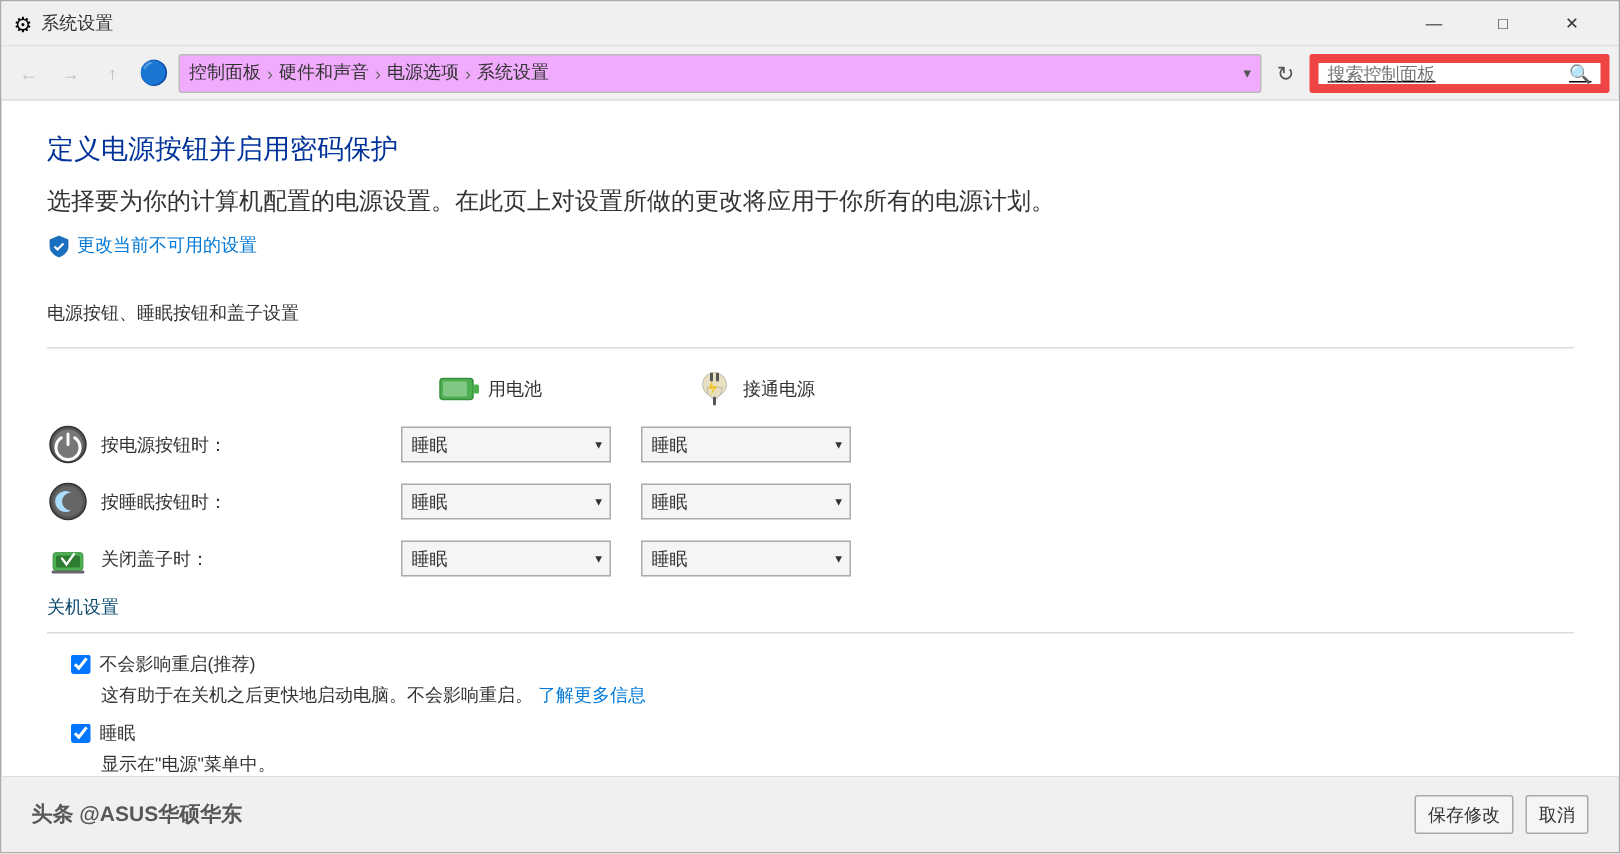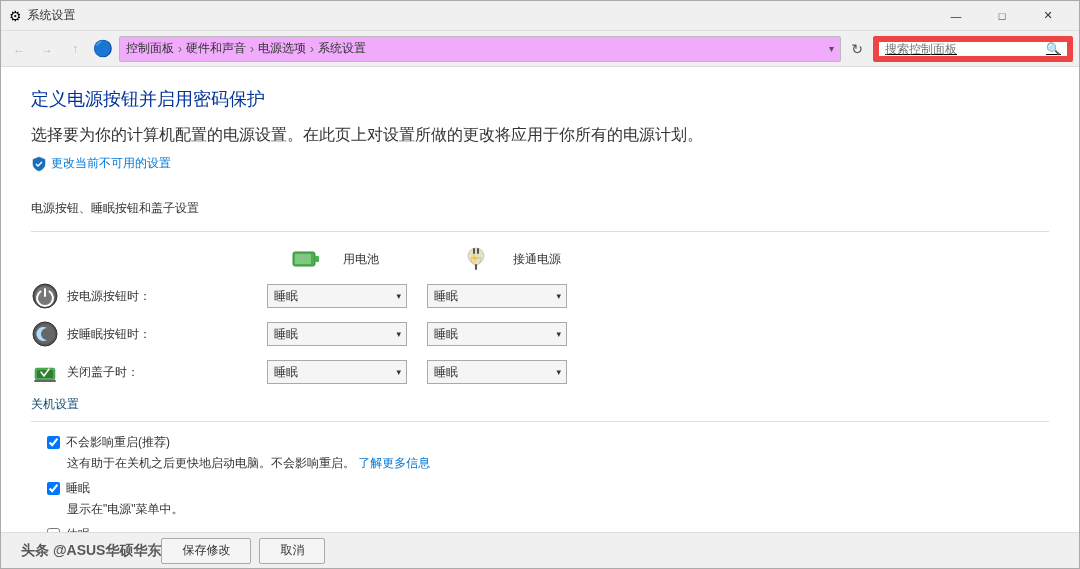--- a/index.html
+++ b/index.html
@@ -188,21 +188,21 @@
       display: flex;
       align-items: center;
       margin-bottom: 8px;
       padding-left: 260px;
       gap: 60px;
     }
 
     .power-header-item {
       display: flex;
       align-items: center;
-      gap: 22px;
+      gap: 4px;
       min-width: 110px;
     }
 
     .power-header-label {
       font-size: 12px;
       color: #333;
     }
 
     .power-row {
       display: flex;
@@ -282,44 +282,44 @@
     }
 
     .info-link {
       color: #0078d7;
       cursor: pointer;
       text-decoration: none;
     }
 
     
     .footer {
-      height: 36px;
+      height: 51px;
       background: #f0f0f0;
       border-top: 1px solid #ddd;
       display: flex;
       align-items: center;
-      justify-content: flex-start;
+      justify-content: space-between;
       padding: 0 20px;
     }
 
     .watermark {
       font-size: 14px;
       color: #333;
       font-weight: bold;
       opacity: 0.8;
     }
 
     .footer-buttons {
       display: flex;
       gap: 8px;
     }
 
     .footer-btn {
       height: 26px;
-      padding: 0 20px;
+      padding: 0 8px;
       border: 1px solid #aaa;
       background: #f5f5f5;
       font-size: 12px;
       color: #333;
       cursor: pointer;
       border-radius: 2px;
     }
 
     
     .battery-svg {

